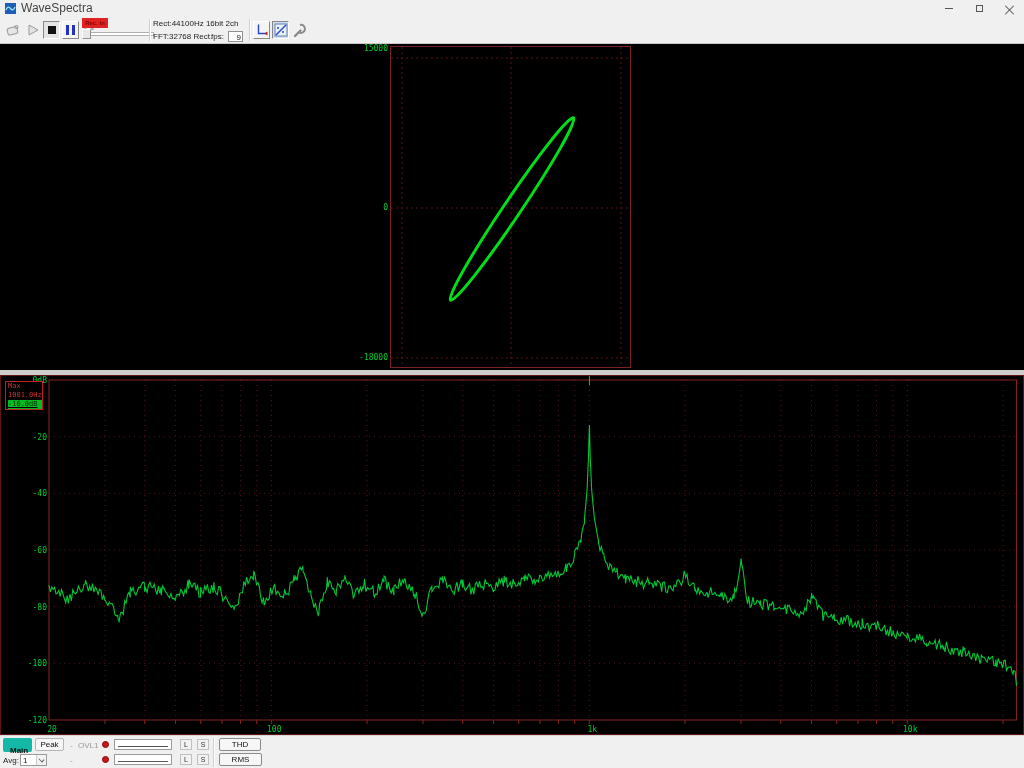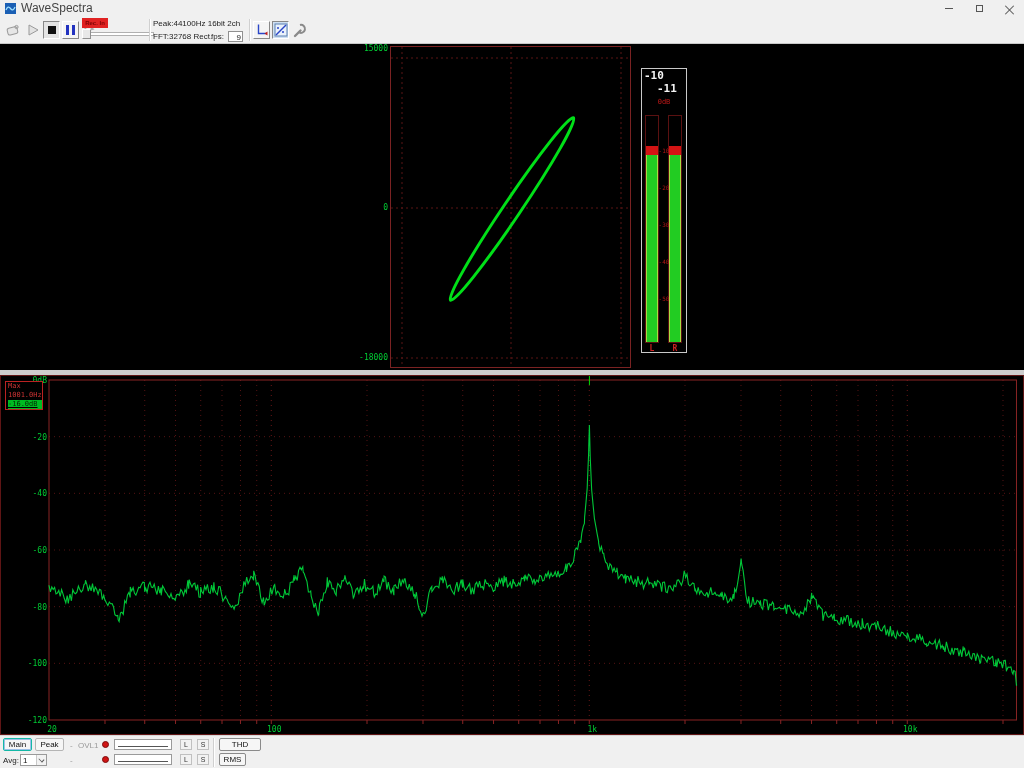--- a/index.html
+++ b/index.html
@@ -77,21 +77,21 @@
              font-size:7px; line-height:9px; padding-left:2px;text-decoration:underline; }
   .max-box .r { color:#cc3333; white-space:nowrap; }
   .max-box .hl { background:#00bb22; color:#002b00; white-space:nowrap; width:34px; }
 
   
   .ctrlbar { position:absolute; left:0; top:735px; width:1024px; height:33px;
              background:#f0f0f0; border-top:1px solid #d6d6d6; font-size:9px; }
   .crow { position:absolute; left:0; width:100%; height:14px; }
   .cbtn { position:absolute; height:13px; background:#f6f6f6; border:1px solid #8a8a8a;
           border-radius:2px; font-size:8px; text-align:center; line-height:11px; color:#111; }
-  .cbtn.focused { border:1px solid #14b8a6; box-shadow:0 0 0 1px #9cc0e8 inset; }
+  .cbtn.focused { border:7px solid #14b8a6; box-shadow:0 0 0 1px #9cc0e8 inset;font-weight:bold; }
   .flatbtn { position:absolute; width:12px; height:11px; background:#f2f2f2; border:1px solid #c0c0c0;
              font-size:7px; text-align:center; line-height:9px; color:#333; }
   .dim { position:absolute; color:#9a9a9a; font-size:8px; }
   .led { position:absolute; width:7px; height:7px; border-radius:50%;
          background:#d01414; border:1px solid #7c0c0c; }
   .lvl-input { position:absolute; width:58px; height:11px; background:#fff; border:1px solid #9a9a9a; }
   .lvl-input div { position:absolute; left:3px; right:3px; top:6px; height:1px; background:#555; }
   .combo { position:absolute; left:20px; top:1px; width:27px; height:12px; background:#fff;
            border:1px solid #9a9a9a; font-size:8px; }
   .combo .val { position:absolute; left:2px; top:1px; color:#111; }
@@ -150,21 +150,21 @@
       <svg width="13" height="13" viewBox="0 0 13 13">
         <path d="M10.5 4 A4.5 4.5 0 1 0 11 7.5" fill="none" stroke="#aaaaaa" stroke-width="1.4"></path>
         <polygon points="9,1 12.5,4.5 8.5,5.5" fill="#aaaaaa"></polygon>
       </svg>
     </div>
 
     <div class="rec-badge">Rec. In</div>
     <div class="pos-slider"></div>
     <div class="pos-thumb"></div>
 
-    <span class="tb-text" style="left:153px;top:3px">Peak:44100Hz 16bit 2ch</span>
+    <span class="tb-text" style="left:153px;top:3px">Rect:44100Hz 16bit 2ch</span>
     <span class="tb-text" style="left:153px;top:16px">FFT:32768 Rect.</span>
     <span class="tb-text" style="left:211px;top:16px">fps:</span>
     <div class="fps-box">9</div>
 
     <div class="tb-sep" style="left:149px"></div>
     <div class="tb-sep" style="left:249px"></div>
 
     <div class="tbtn raised" style="left:253px">
       <svg width="14" height="14" viewBox="0 0 14 14">
         <path d="M3.5 1.5 V10.5 H12" fill="none" stroke="#2a46c8" stroke-width="1.4"></path>
@@ -197,42 +197,20 @@
           <line x1="0" y1="11" x2="239" y2="11" stroke="#5a1515" stroke-dasharray="2 3"></line>
           <line x1="0" y1="161" x2="239" y2="161" stroke="#5a1515" stroke-dasharray="2 3"></line>
           <line x1="0" y1="311" x2="239" y2="311" stroke="#5a1515" stroke-dasharray="2 3"></line>
           <line x1="11" y1="0" x2="11" y2="320" stroke="#5a1515" stroke-dasharray="2 3"></line>
           <line x1="120" y1="0" x2="120" y2="320" stroke="#5a1515" stroke-dasharray="2 3"></line>
           <line x1="230" y1="0" x2="230" y2="320" stroke="#5a1515" stroke-dasharray="2 3"></line>
           <ellipse cx="121" cy="162" rx="110" ry="8.5" fill="none" stroke="#00e018" stroke-width="3" transform="rotate(-56 121 162)"></ellipse>
         </svg>
     </div>
 
-    <div class="meter-box">
-      <span class="meter-num" style="left:2px;top:0">-10</span>
-      <span class="meter-num" style="left:15px;top:13px">-11</span>
-      <span class="meter-unit">0dB</span>
-      <div class="tube" style="left:3px">
-        <div class="red" style="top: 30px; height: 9px;"></div>
-        <div class="green" style="top: 39px; height: 187px;"></div>
-      </div>
-      <div class="tube" style="left:26px">
-        <div class="red" style="top: 30px; height: 9px;"></div>
-        <div class="green" style="top: 39px; height: 187px;"></div>
-      </div>
-      <div id="meter-scale">
-          <div class="meter-scale-label" style="top: 78px;">-10</div>
-          <div class="meter-scale-label" style="top: 115px;">-20</div>
-          <div class="meter-scale-label" style="top: 152px;">-30</div>
-          <div class="meter-scale-label" style="top: 189px;">-40</div>
-          <div class="meter-scale-label" style="top: 226px;">-50</div>
-        </div>
-      <span class="meter-ch" style="left:3px">L</span>
-      <span class="meter-ch" style="left:26px">R</span>
-    </div>
   </div>
 
   <div class="splitter"></div>
 
   <div class="spec-panel">
     <svg id="spec-svg" width="1022" height="358">
         <line x1="103.99702037970664" y1="4" x2="103.99702037970664" y2="343.996" stroke="#551313" stroke-dasharray="1 4"></line>
         <line x1="103.99702037970664" y1="343.996" x2="103.99702037970664" y2="347.996" stroke="#8a2424"></line>
         <line x1="143.72753862114604" y1="4" x2="143.72753862114604" y2="343.996" stroke="#551313" stroke-dasharray="1 4"></line>
         <line x1="143.72753862114604" y1="343.996" x2="143.72753862114604" y2="347.996" stroke="#8a2424"></line>
@@ -336,17 +314,17 @@
           </span>
       </div>
       <span class="dim" style="left:70px;top:3px">-</span>
       <span class="dim" style="left:78px;top:20px">OVL2</span>
       <div class="led" style="left:102px;top:3px"></div>
       <div class="lvl-input" style="left:114px;top:1px">
           <div></div>
         </div>
       <div class="flatbtn" style="left:180px;top:1px">L</div>
       <div class="flatbtn" style="left:197px;top:1px">S</div>
-      <div class="cbtn" style="left:219px;width:27px">RMS</div>
+      <div class="cbtn" style="left:219px;width:43px">RMS</div>
     </div>
     <div class="vdiv" style="left:213px"></div>
   </div>
 </div>
 
 </body></html>

